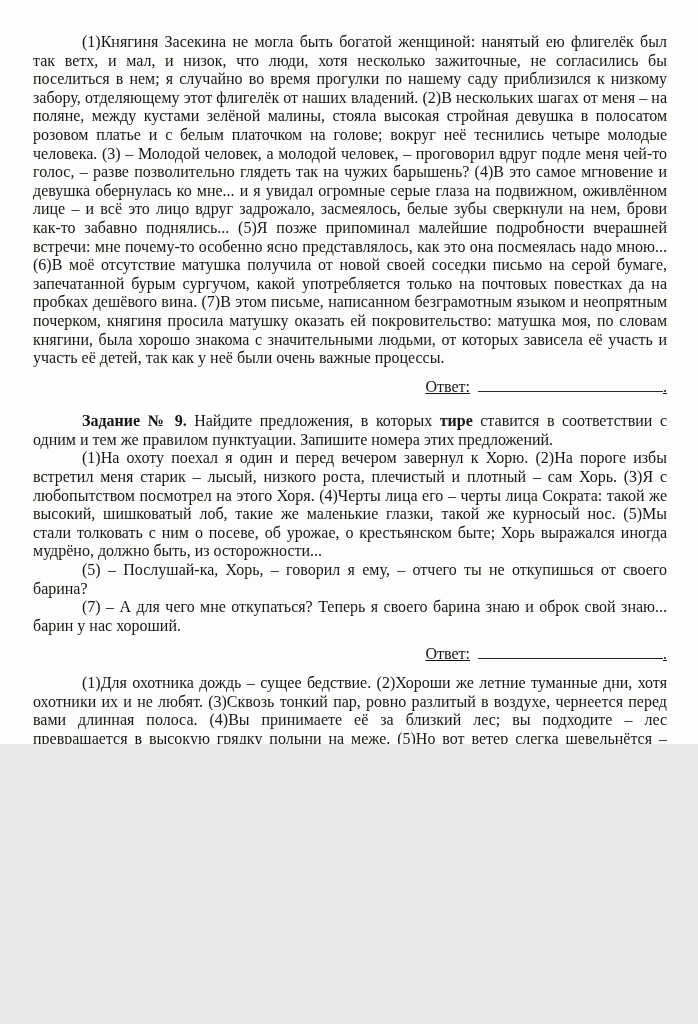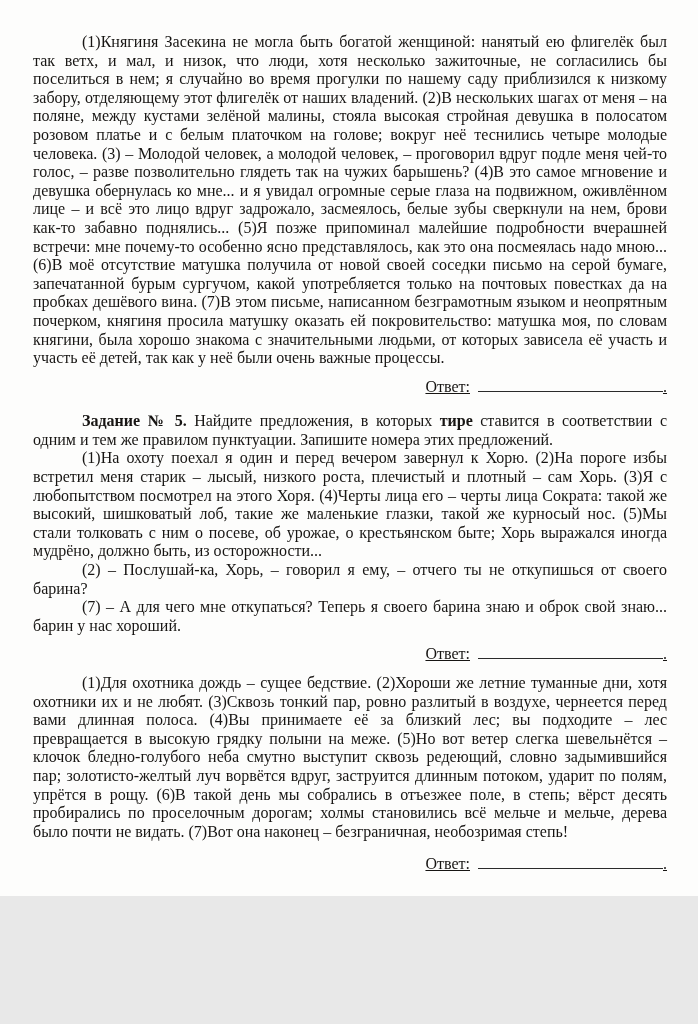--- a/index.html
+++ b/index.html
@@ -3,21 +3,21 @@
 <meta charset="utf-8">
 <style>
   html, body {
     margin: 0;
     padding: 0;
     background: #e8e8e8;
   }
   .page {
     position: relative;
     width: 698px;
-    height: 896px;
+    height: 744px;
     margin: 0 auto;
     background: #fdfdfc;
     box-sizing: border-box;
     padding: 33px 31px 0 33px;
     font-family: "Liberation Serif", "DejaVu Serif", serif;
     font-size: 16px;
     line-height: 18.6px;
     color: #171513;
     overflow: hidden;
   }
@@ -67,25 +67,25 @@
 
 <div class="page">
 
   <p class="body-text">(1)Княгиня Засекина не могла быть богатой женщиной: нанятый ею флигелёк был так ветх, и мал, и низок, что люди, хотя несколько зажиточные, не согласились бы поселиться в нем; я случайно во время прогулки по нашему саду приблизился к низкому забору, отделяющему этот флигелёк от наших владений. (2)В нескольких шагах от меня – на поляне, между кустами зелёной малины, стояла высокая стройная девушка в полосатом розовом платье и с белым платочком на голове; вокруг неё теснились четыре молодые человека. (3) – Молодой человек, а молодой человек, – проговорил вдруг подле меня чей-то голос, – разве позволительно глядеть так на чужих барышень? (4)В это самое мгновение и девушка обернулась ко мне... и я увидал огромные серые глаза на подвижном, оживлённом лице – и всё это лицо вдруг задрожало, засмеялось, белые зубы сверкнули на нем, брови как-то забавно поднялись... (5)Я позже припоминал малейшие подробности вчерашней встречи: мне почему-то особенно ясно представлялось, как это она посмеялась надо мною... (6)В моё отсутствие матушка получила от новой своей соседки письмо на серой бумаге, запечатанной бурым сургучом, какой употребляется только на почтовых повестках да на пробках дешёвого вина. (7)В этом письме, написанном безграмотным языком и неопрятным почерком, княгиня просила матушку оказать ей покровительство: матушка моя, по словам княгини, была хорошо знакома с значительными людьми, от которых зависела её участь и участь её детей, так как у неё были очень важные процессы.</p>
 
   <p class="answer-row">
     <span>Ответ:</span><span class="answer-blank"></span><span>.</span>
   </p>
 
   <p class="task-header">
-    <b>Задание № 5.</b><span> Найдите предложения, в которых </span><b>тире</b><span> ставится в соответствии с одним и тем же правилом пунктуации. Запишите номера этих предложений.</span>
+    <b>Задание № 9.</b><span> Найдите предложения, в которых </span><b>тире</b><span> ставится в соответствии с одним и тем же правилом пунктуации. Запишите номера этих предложений.</span>
   </p>
 
   <p class="body-text passage-first">(1)На охоту поехал я один и перед вечером завернул к Хорю. (2)На пороге избы встретил меня старик – лысый, низкого роста, плечистый и плотный – сам Хорь. (3)Я с любопытством посмотрел на этого Хоря. (4)Черты лица его – черты лица Сократа: такой же высокий, шишковатый лоб, такие же маленькие глазки, такой же курносый нос. (5)Мы стали толковать с ним о посеве, об урожае, о крестьянском быте; Хорь выражался иногда мудрёно, должно быть, из осторожности...</p>
-  <p class="body-text">(2) – Послушай-ка, Хорь, – говорил я ему, – отчего ты не откупишься от своего барина?</p>
+  <p class="body-text">(5) – Послушай-ка, Хорь, – говорил я ему, – отчего ты не откупишься от своего барина?</p>
   <p class="body-text">(7) – А для чего мне откупаться? Теперь я своего барина знаю и оброк свой знаю... барин у нас хороший.</p>
 
   <p class="answer-row">
     <span>Ответ:</span><span class="answer-blank"></span><span>.</span>
   </p>
 
 
   <p class="body-text passage-first">(1)Для охотника дождь – сущее бедствие. (2)Хороши же летние туманные дни, хотя охотники их и не любят. (3)Сквозь тонкий пар, ровно разлитый в воздухе, чернеется перед вами длинная полоса. (4)Вы принимаете её за близкий лес; вы подходите – лес превращается в высокую грядку полыни на меже. (5)Но вот ветер слегка шевельнётся – клочок бледно-голубого неба смутно выступит сквозь редеющий, словно задымившийся пар; золотисто-желтый луч ворвётся вдруг, заструится длинным потоком, ударит по полям, упрётся в рощу. (6)В такой день мы собрались в отъезжее поле, в степь; вёрст десять пробирались по проселочным дорогам; холмы становились всё мельче и мельче, дерева было почти не видать. (7)Вот она наконец – безграничная, необозримая степь!</p>
 
   <p class="answer-row last">

